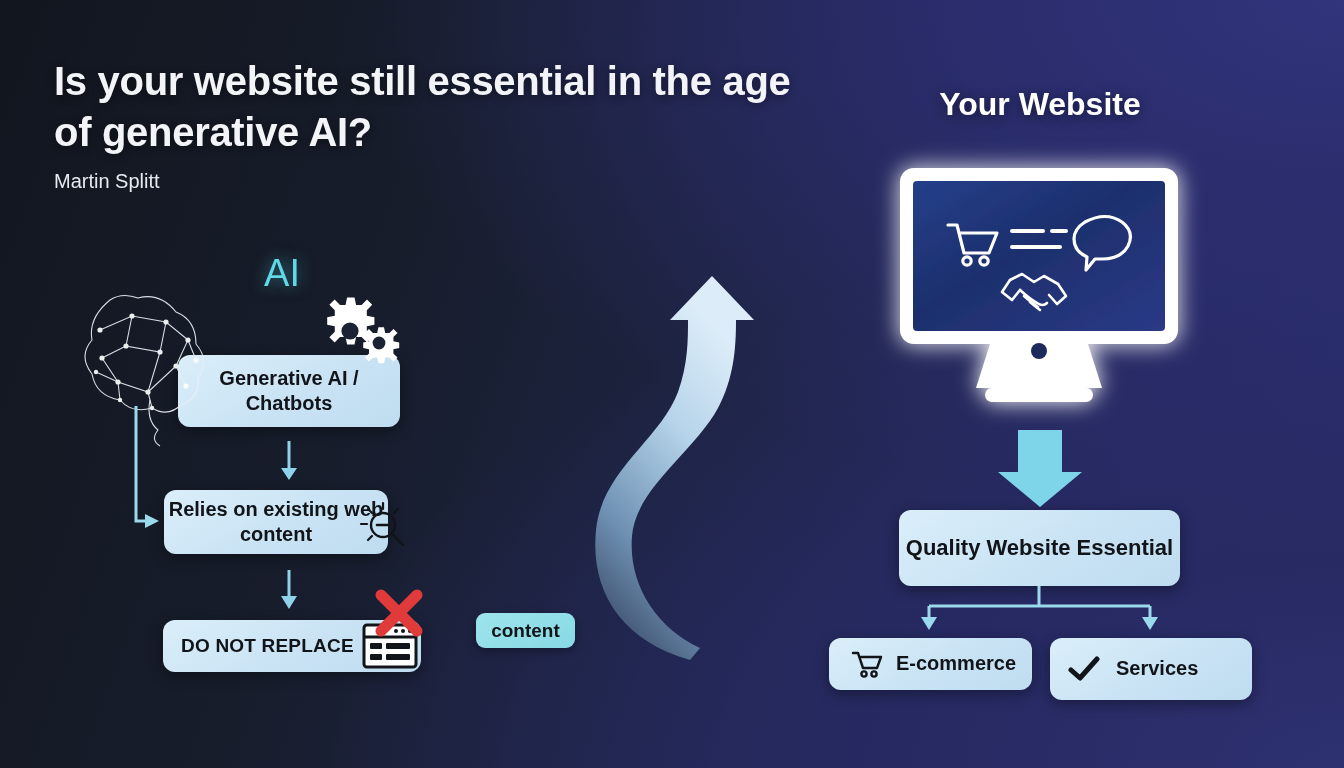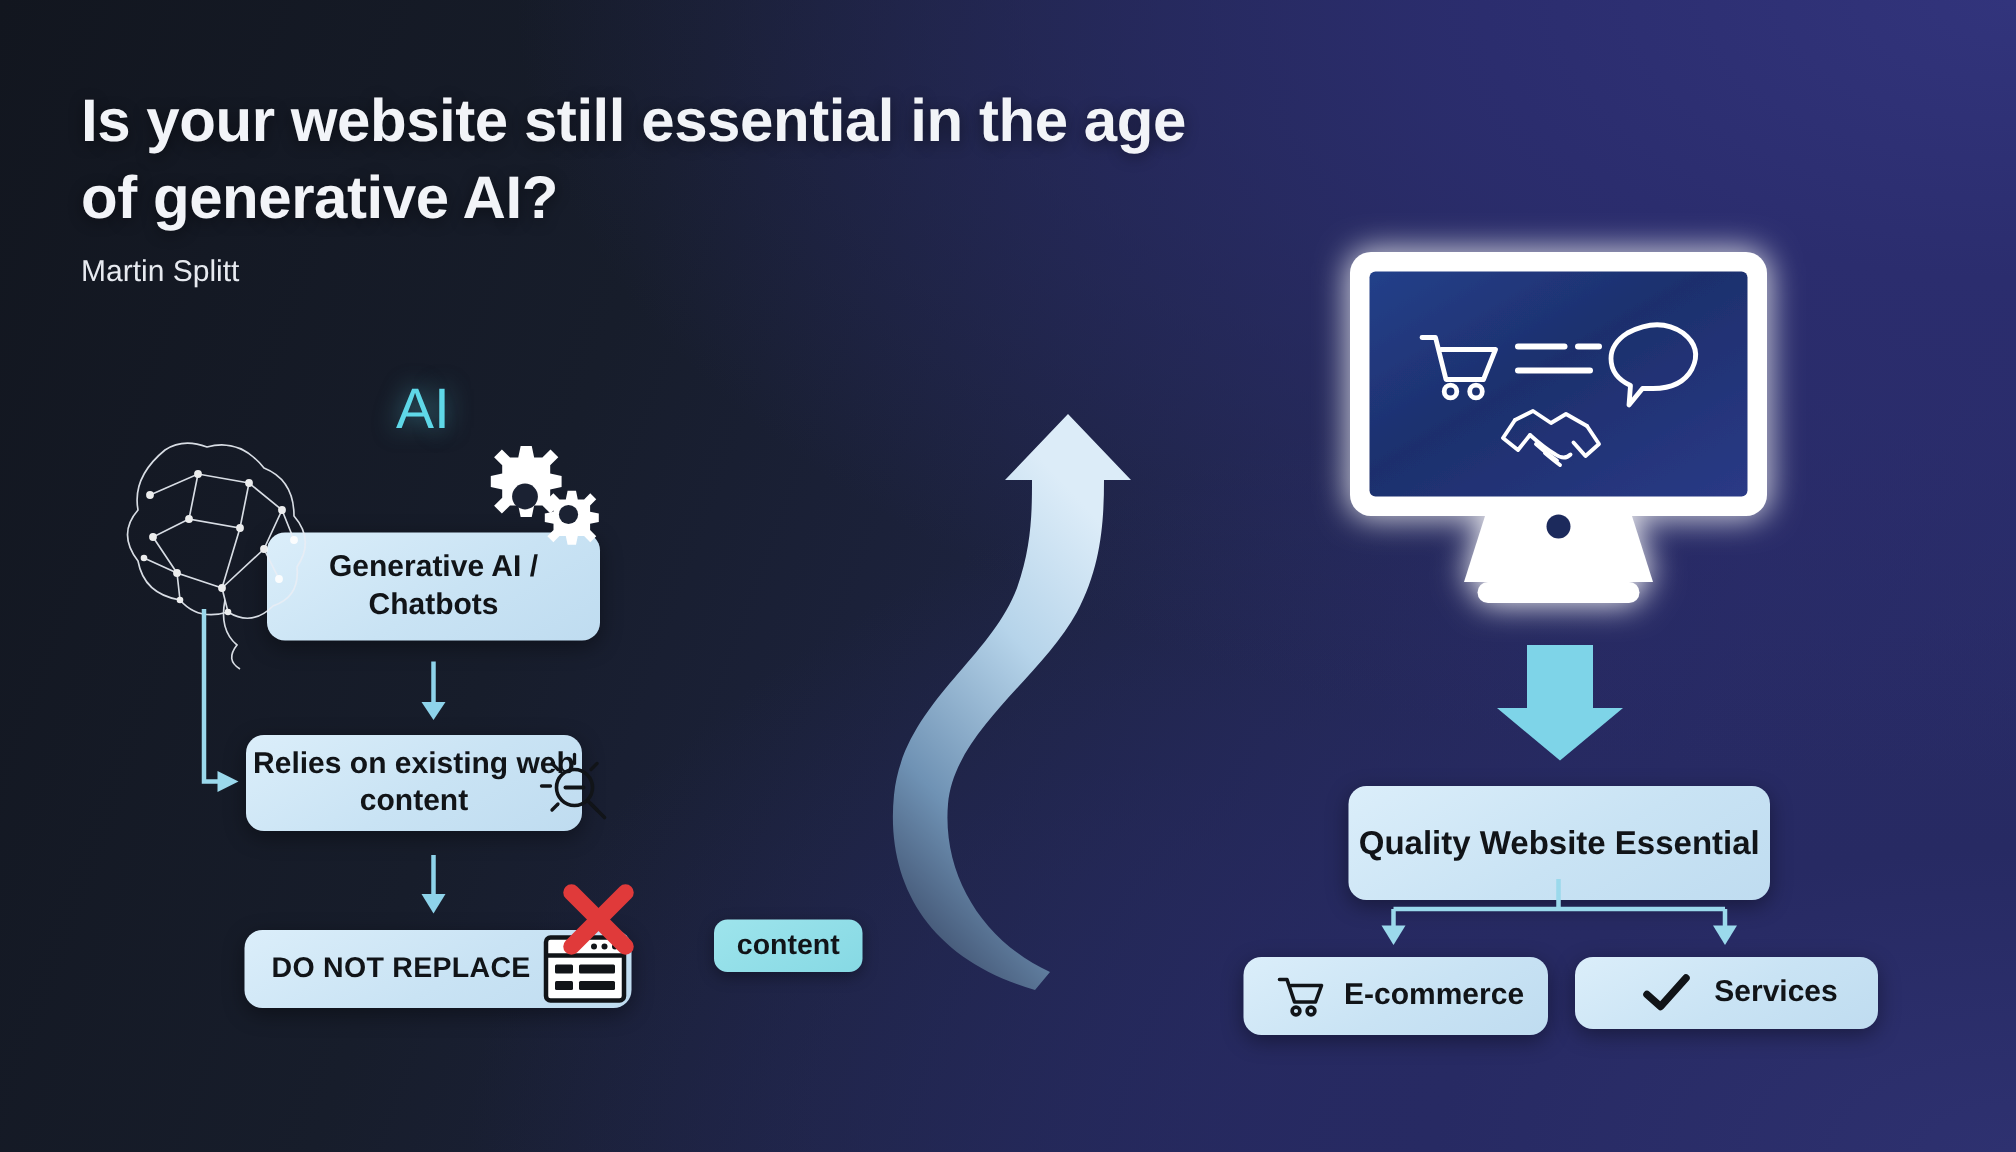--- a/index.html
+++ b/index.html
@@ -63,40 +63,41 @@
 
   #badge-content {
     position:absolute; left:452px; top:613px; width:99px; height:35px;
     background:linear-gradient(150deg,#9ee4ec 0%, #86d9e4 100%);
     border-radius:9px; display:flex; align-items:center; justify-content:center;
     font-size:19px; font-weight:bold; color:#111418;
     box-shadow:0 3px 10px rgba(0,0,0,.35);
     margin-left:24px;
   }
 
-  #box-quality { left:899px; top:524px; width:281px; height:76px; font-size:22px; }
+  #box-quality { left:899px; top:510px; width:281px; height:76px; font-size:22px; }
   #box-ecom    { left:829px; top:638px; width:203px; height:52px; font-size:20px;
                  justify-content:flex-start; padding-left:21px; gap:12px; }
-  #box-services{ left:1050px; top:638px; width:202px; height:48px; font-size:20px;
-                 justify-content:center; padding-left:18px; gap:16px; }
+  #box-services{ left:1050px; top:638px; width:202px; height:62px; font-size:20px;
+                 justify-content:flex-start; padding-left:18px; gap:16px; }
 
   
   .layer { position:absolute; left:0; top:0; width:1344px; height:768px; pointer-events:none; }
   .layer.behind { z-index:1; }
   .layer.front  { z-index:3; }
 
   .icon-inline { position:relative; z-index:2; flex:0 0 auto; display:block; }
 </style>
 </head>
 <body>
 
 <div id="stage">
 
   <div class="title">Is your website still essential in the age of generative AI?</div>
   <div class="author">Martin Splitt</div>
+  <div class="right-heading">Your Website</div>
   <div class="ai-label">AI</div>
 
   <svg class="layer behind" viewBox="0 0 1344 768" xmlns="http://www.w3.org/2000/svg">
     <defs>
       <linearGradient id="gCurve" x1="0" y1="1" x2="0.45" y2="0">
         <stop offset="0%" stop-color="#2b3552"></stop>
         <stop offset="35%" stop-color="#6f92b4"></stop>
         <stop offset="70%" stop-color="#b6d4ea"></stop>
         <stop offset="100%" stop-color="#dcecf8"></stop>
       </linearGradient>

